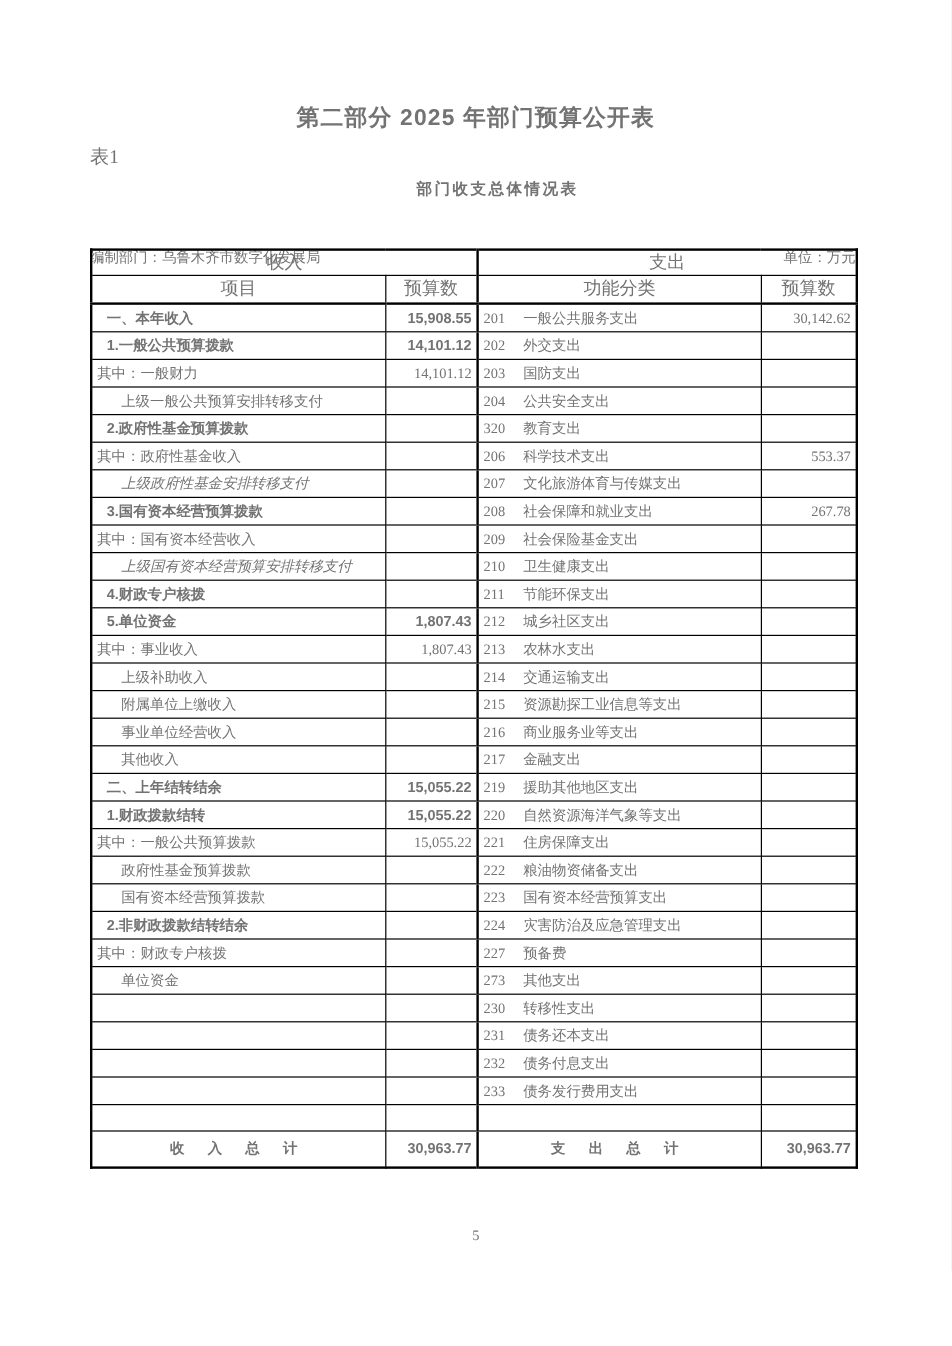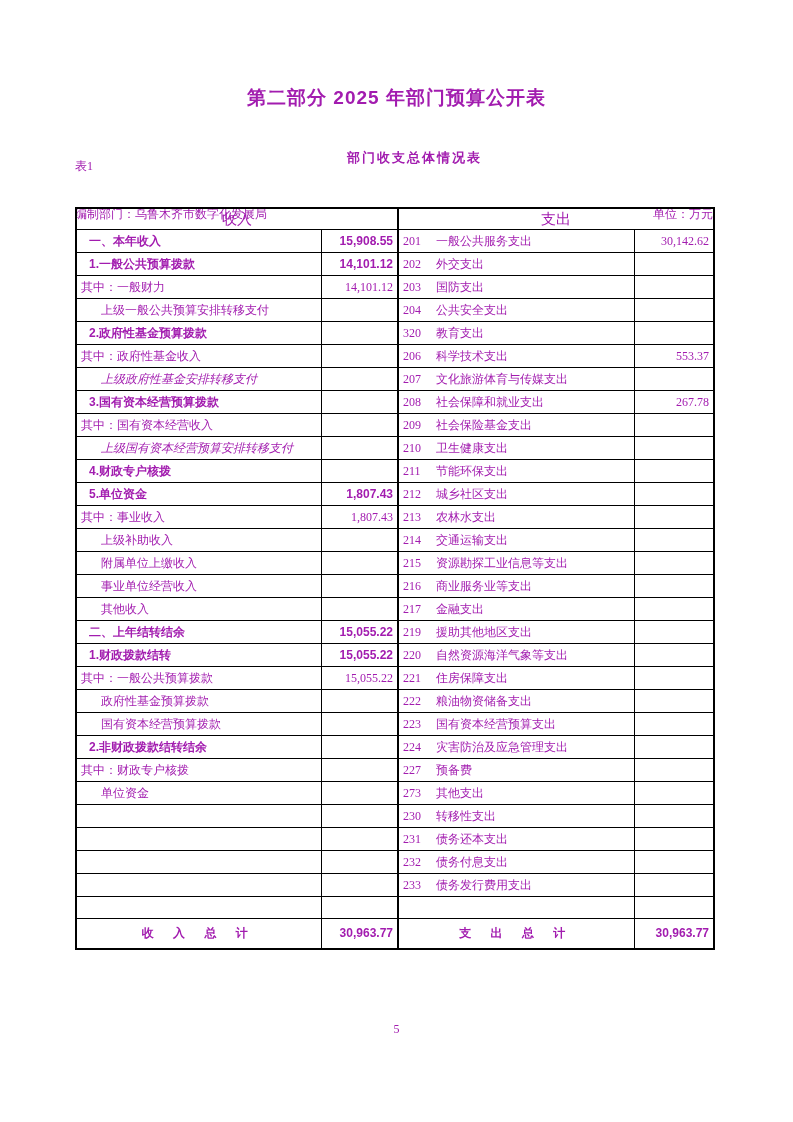--- a/index.html
+++ b/index.html
@@ -2,34 +2,33 @@
 <html><head>
 <meta charset="utf-8">
 <style>
   * { box-sizing: border-box; }
   html, body { margin: 0; padding: 0; background: #e8e8e8; }
   .sheet {
     position: relative;
     width: 793px; height: 1122px;
     margin: 0 auto;
     background: #ffffff;
-    color: #a21caf;
+    color: #737373;
     font-family: "Liberation Serif", "DejaVu Serif", serif;
     overflow: hidden;
   }
   .part-title {
     position: absolute; top: 85px; left: 0; width: 100%;
     text-align: center;
     font-family: "Liberation Sans", "DejaVu Sans", sans-serif;
     font-weight: bold; font-size: 19px; letter-spacing: 1px;
   }
   .table-label {
     position: absolute; top: 121px; left: 75px;
-    font-size: 12px;
-    margin-top: 37px;
+    font-size: 16px;
   }
   .table-title {
     position: absolute; top: 149px; left: 18px; width: 100%;
     text-align: center;
     font-weight: bold; font-size: 13px; letter-spacing: 2px;
   }
   .meta {
     position: absolute; top: 190px; left: 75px; width: 638px;
     display: flex; justify-content: space-between;
     font-size: 12px;
@@ -96,20 +95,26 @@
       <col style="width:245px">
       <col style="width:77px">
       <col style="width:236px">
       <col style="width:80px">
     </colgroup>
     <thead>
       <tr>
         <th colspan="2">收入</th>
         <th colspan="2" class="c-div">支出</th>
       </tr>
+      <tr class="sub">
+        <th>项目</th>
+        <th>预算数</th>
+        <th class="c-div">功能分类</th>
+        <th>预算数</th>
+      </tr>
     </thead>
     <tbody id="budget-body">
         <tr>
           <td class="b ">一、本年收入</td>
           <td class="c-amt b">15,908.55</td>
           <td class="c-div"><span class="fcode">201</span><span class="fname">一般公共服务支出</span></td>
           <td class="c-famt">30,142.62</td>
         </tr>
         <tr>
           <td class="b ">1.一般公共预算拨款</td>

